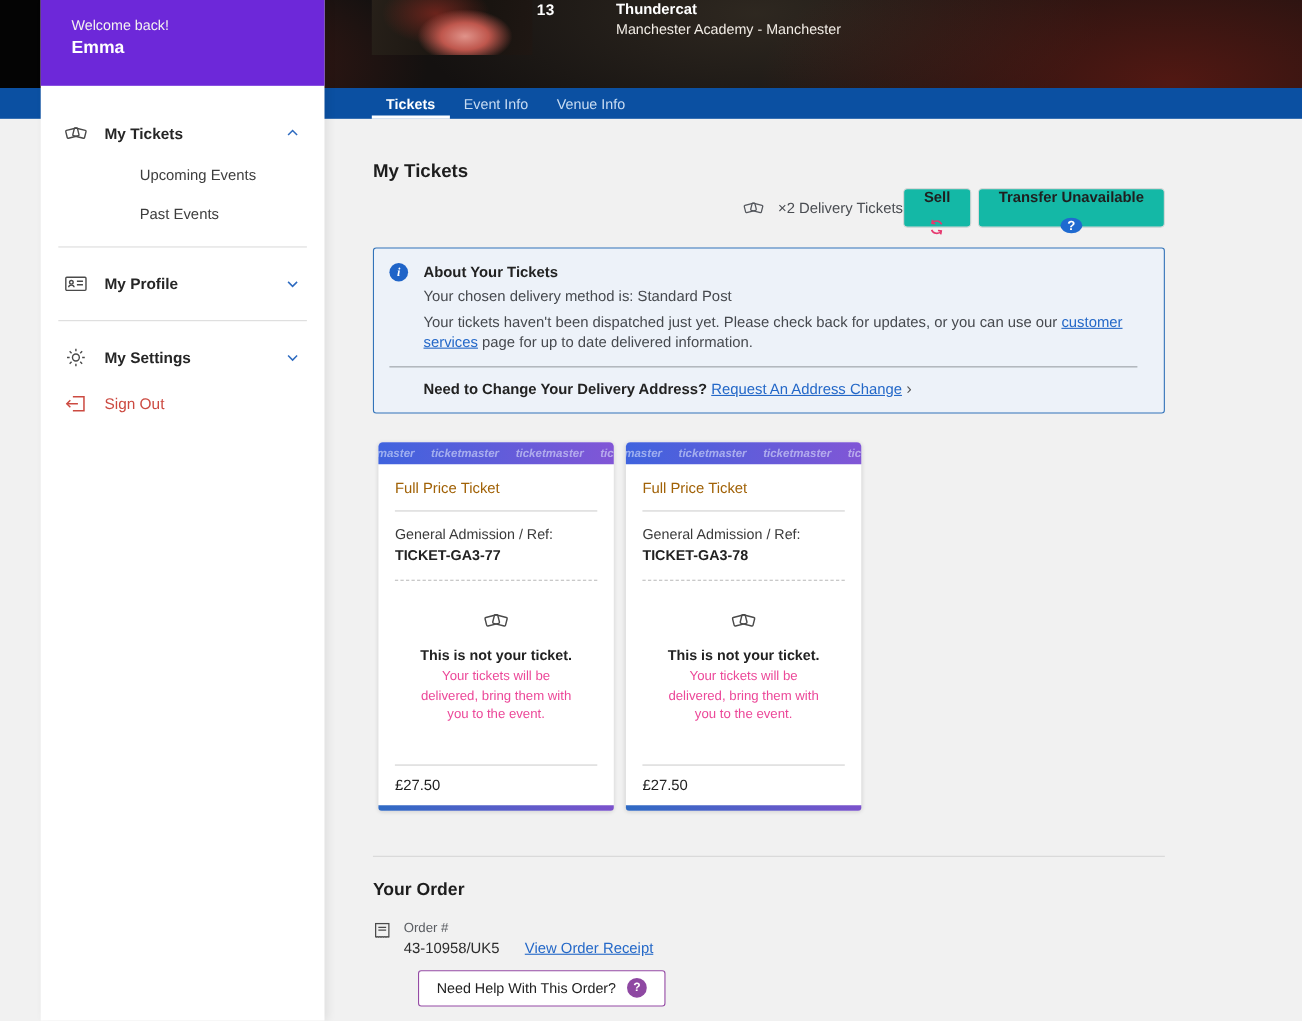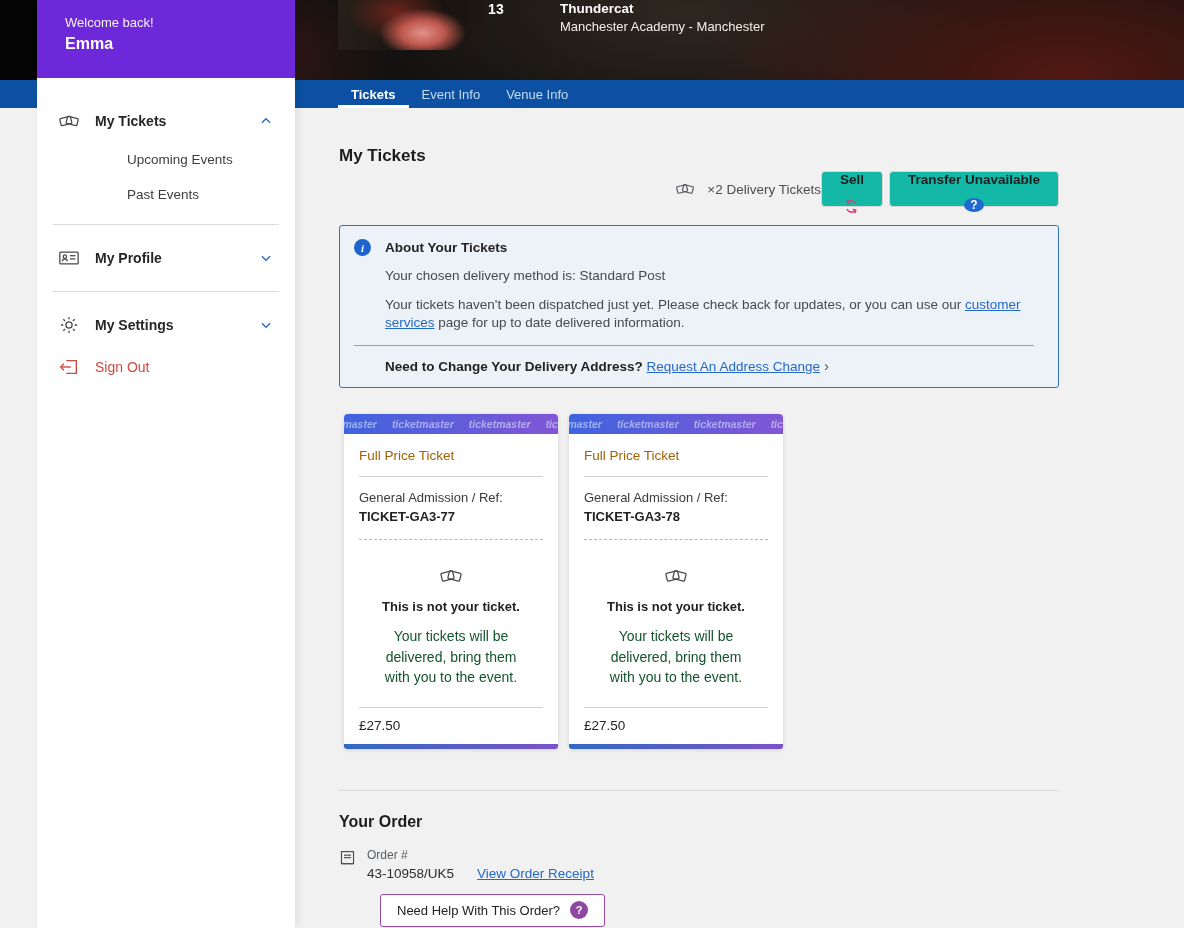--- a/index.html
+++ b/index.html
@@ -64,21 +64,21 @@
   .qcircle { width:20px; height:20px; border-radius:50%; background:#1f6ad0; color:#fff; font-size:12px;
     font-weight:bold; display:flex; align-items:center; justify-content:center; }
 
   .about-box { margin-top:16px; background:#edf2f9; border:1px solid #3273b9; border-radius:3px;
     padding:13px 24px 13px 14px; }
   .about-head { display:flex; align-items:center; gap:14px; }
   .icircle { width:17px; height:17px; border-radius:50%; background:#1f64c8; color:#fff; font-size:11px;
     font-weight:bold; font-style:italic; font-family:"Liberation Serif",serif; display:flex; align-items:center; justify-content:center; }
   .about-title { font-size:13.5px; font-weight:bold; color:#222; }
   .about-body { margin-left:31px; }
-  .about-p { margin-top:11px; font-size:13.5px; color:#46494e; line-height:1.33; }
+  .about-p { margin-top:5px; font-size:13.5px; color:#46494e; line-height:1.33; }
   .about-p a, .link { color:#2468c8; text-decoration:underline; cursor:pointer; }
   .about-div { border-top:1px solid #9aa0a6; margin:13px 0 11px; }
   .about-foot { margin-left:31px; font-size:13.5px; color:#222; }
   .about-foot b { font-weight:bold; }
   .chev-r { color:#555; font-size:15px; margin-left:4px; }
 
   
   .cards { display:flex; gap:11px; margin-top:26px; margin-left:5px; }
   .card { width:214px; height:335px; background:#fff; border-radius:4px; box-shadow:0 1px 4px rgba(0,0,0,0.13);
     display:flex; flex-direction:column; }
@@ -90,21 +90,21 @@
   .card-body { flex:1; padding:14px 15px 0; }
   .ticket-type { font-size:13.5px; color:#a16207; }
   .c-div { border-top:1px solid #cfcfcf; margin:13px 0 12px; }
   .admission { font-size:13px; color:#3a3a3a; line-height:1.35; }
   .ref { font-size:13px; font-weight:bold; color:#222; margin-top:3px; }
   .c-dash { border-top:1px dashed #b8b8b8; margin-top:15px; }
   .notice { text-align:center; margin-top:24px; }
   .notice .n-icon { width:26px; height:24px; color:#4a4a4a; display:inline-block; }
   .notice .n-icon svg { width:26px; height:24px; }
   .notice-title { font-size:13px; font-weight:bold; color:#222; margin-top:7px; }
-  .notice-body { font-size:14px; color:#14532d; width:152px; margin:12px auto 0; line-height:1.45; }
+  .notice-body { font-size:12px; color:#ec4899; width:152px; margin:3px auto 0; line-height:1.45; }
   .card-footer { padding:0 15px; }
   .card-footer .c-div { margin:0 0 10px; }
   .price { font-size:13.5px; color:#222; padding-bottom:11px; }
   .card-bar { height:5px; background:linear-gradient(90deg,#2f6ac4,#7b52cc); border-radius:0 0 3px 3px; }
 
   
   .section-div { border-top:1px solid #d8d8d8; margin-top:41px; }
   .order-title { margin-top:22px; font-size:16px; font-weight:bold; color:#1d1d1d; }
   .order-row { margin-top:17px; display:flex; gap:11px; }
   .r-icon { width:17px; height:18px; color:#4a4a4a; margin-top:1px; }

